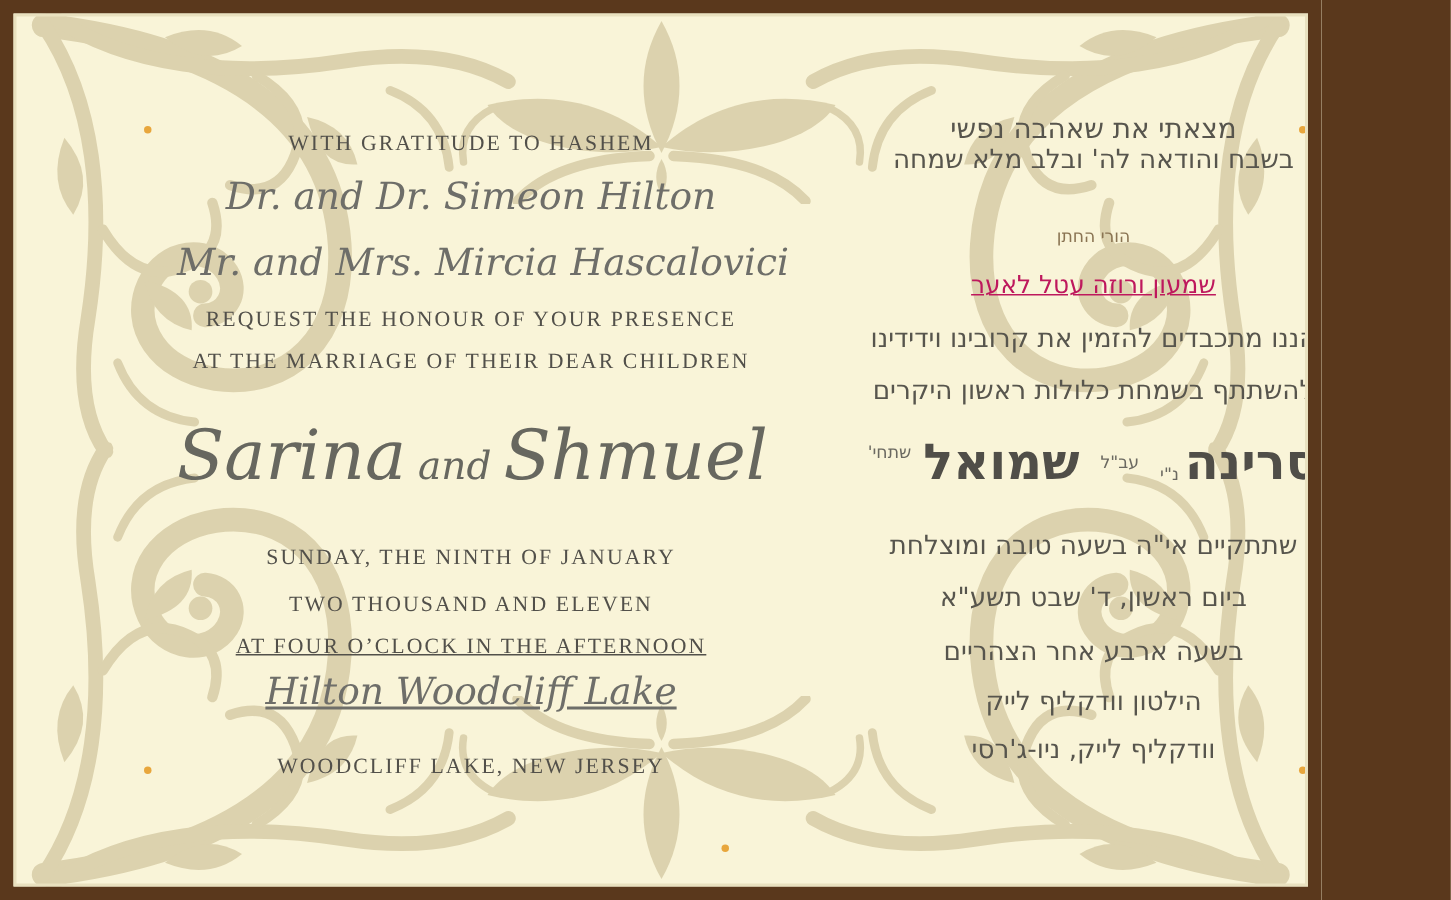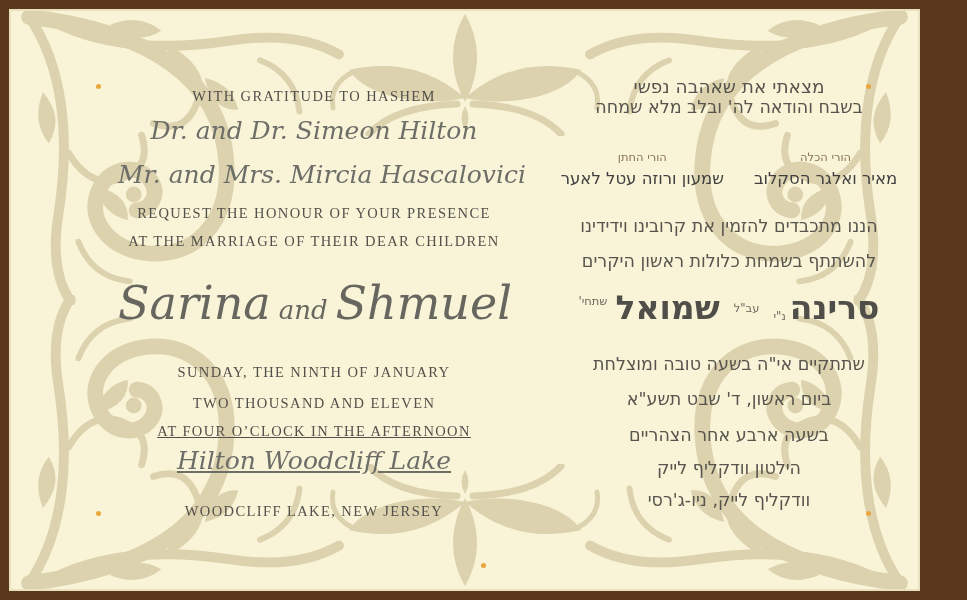--- a/index.html
+++ b/index.html
@@ -1,16 +1,16 @@
 <!DOCTYPE html>
 <html><head>
 <meta charset="utf-8">
 <style>
   html,body{margin:0;padding:0;background:#5a381c;}
-  .stage{position:relative;width:881px;height:600px;overflow:hidden;background:#f9f4d8;padding-left:48px;}
+  .stage{position:relative;width:881px;height:600px;overflow:hidden;background:#f9f4d8;}
   .frame{position:absolute;inset:0;border:9px solid #5a381c;pointer-events:none;z-index:6;}
   .frame-line{position:absolute;inset:9px;border:2px solid #e9e1bf;pointer-events:none;z-index:6;}
 
   
   .orn{position:absolute;z-index:1;}
   .corner{width:352px;height:296px;}
   .corner.tl{left:9px;top:9px;}
   .corner.tr{right:9px;top:9px;transform:scaleX(-1);}
   .corner.bl{left:9px;bottom:9px;transform:scaleY(-1);}
   .corner.br{right:9px;bottom:9px;transform:scale(-1,-1);}
@@ -36,21 +36,21 @@
   .e1{top:88px;}  .e2{top:116px;} .e3{top:160px;} .e4{top:205px;} .e5{top:233px;}
   .e6{top:276px;} .e7{top:364px;} .e8{top:395px;} .e9{top:423px;text-decoration:underline;} .e10{top:446px;text-decoration:underline;}
   .e11{top:503px;}
 
   .heb{font-family:"DejaVu Sans",sans-serif;font-size:17.5px;color:#57554d;white-space:nowrap;}
   .h1{top:76px;font-size:18.5px;}
   .h2{top:97px;}
   .hparents{top:150px;display:flex;justify-content:center;gap:30px;}
   .hparents .pcol{flex:0 0 auto;text-align:center;}
   .plabel{font-family:"DejaVu Sans",sans-serif;font-size:11.5px;color:#8a7453;}
-  .pnames{font-family:"DejaVu Sans",sans-serif;font-size:16.5px;color:#404040;margin-top:5px;}
+  .pnames{font-family:"DejaVu Sans",sans-serif;font-size:16.5px;color:#be185d;margin-top:16px;text-decoration:underline;}
   .h5{top:216px;} .h6{top:251px;}
   .hbig{top:288px;display:flex;justify-content:center;align-items:center;gap:14px;direction:rtl;}
   .hbig .big{font-family:"DejaVu Sans",sans-serif;font-size:33px;font-weight:600;color:#504e48;}
   .hbig .suffix{font-family:"DejaVu Sans",sans-serif;font-size:11.5px;color:#6b6961;}
   .hbig .suffix.low{align-self:flex-end;margin-right:-10px;padding-bottom:4px;}
   .hbig .suffix.high{align-self:flex-start;margin-right:-6px;padding-top:6px;}
   .h8{top:354px;} .h9{top:389px;} .h10{top:425px;} .h11{top:458px;} .h12{top:490px;}
 </style>
 </head>
 <body>
@@ -127,24 +127,20 @@
     <div class="caps e9">AT FOUR O’CLOCK IN THE AFTERNOON</div>
     <div class="script e10">Hilton Woodcliff Lake</div>
     <div class="caps e11">WOODCLIFF LAKE, NEW JERSEY</div>
   </div>
 
   <div class="col hebrew" dir="rtl" lang="he">
     <div class="heb h1">מצאתי את שאהבה נפשי</div>
     <div class="heb h2">בשבח והודאה לה' ובלב מלא שמחה</div>
     <div class="hparents">
       <div class="pcol">
-        <div class="plabel">הורי הכלה</div>
-        <div class="pnames">מאיר ואלגר הסקלוב</div>
-      </div>
-      <div class="pcol">
         <div class="plabel">הורי החתן</div>
         <div class="pnames">שמעון ורוזה עטל לאער</div>
       </div>
     </div>
     <div class="heb h5">הננו מתכבדים להזמין את קרובינו וידידינו</div>
     <div class="heb h6">להשתתף בשמחת כלולות ראשון היקרים</div>
     <div class="hbig">
       <span class="big">סרינה</span>
       <span class="suffix low">נ"י</span>
       <span class="suffix">עב"ל</span>

